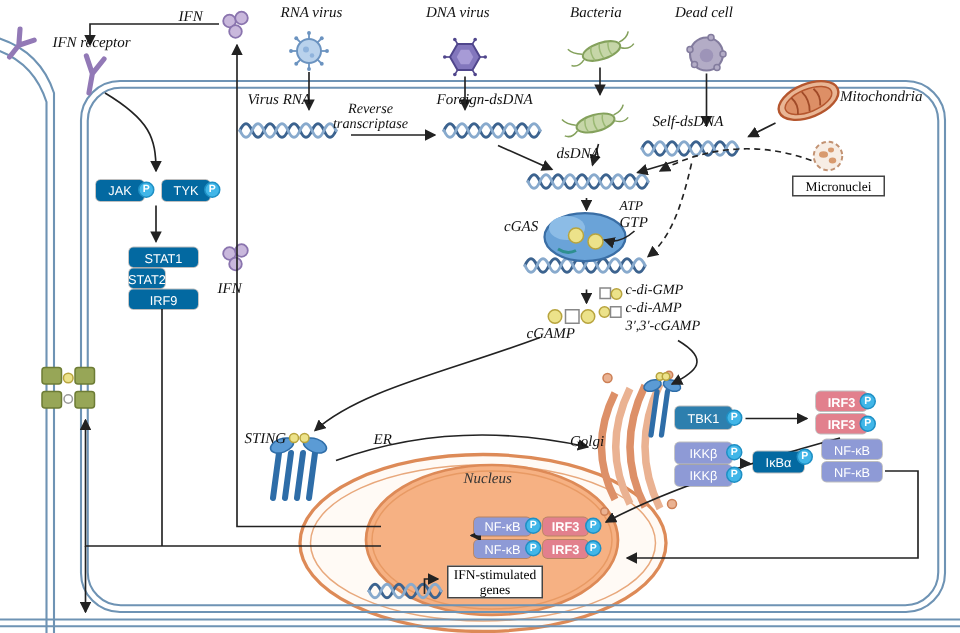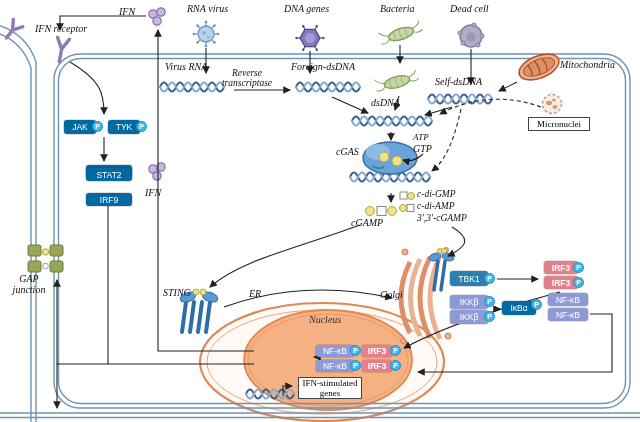--- a/index.html
+++ b/index.html
@@ -253,21 +253,21 @@
     <path d="M254,364 H57 V280" marker-end="url(#ah)"></path>
     <path d="M57,364 V408" marker-end="url(#ah)"></path>
     <path d="M108,201 V364"></path>
     <path d="M541,107 C500,92 464,101 440,114" stroke-dasharray="4 3" marker-end="url(#ah)"></path>
     <path d="M461,109 C454,140 446,160 432,171" stroke-dasharray="4 3" marker-end="url(#ah)"></path>
   </g>
 </svg>
 
 <div class="lbl" style="left:119px;top:7px">IFN</div>
 <div class="lbl" style="left:187px;top:4px">RNA virus</div>
-<div class="lbl" style="left:284px;top:4px">DNA genes</div>
+<div class="lbl" style="left:284px;top:4px">DNA virus</div>
 <div class="lbl" style="left:380px;top:4px">Bacteria</div>
 <div class="lbl" style="left:450px;top:4px">Dead cell</div>
 <div class="lbl wrap" style="left:34px;top:24px;width:54px">IFN receptor</div>
 <div class="lbl" style="left:560px;top:60px">Mitochondria</div>
 <div class="lbl" style="left:165px;top:62px">Virus RNA</div>
 <div class="lbl wrap" style="left:214px;top:68px;width:66px;font-size:9.5px">Reverse transcriptase</div>
 <div class="lbl" style="left:291px;top:62px">Foreign-dsDNA</div>
 <div class="lbl" style="left:435px;top:77px">Self-dsDNA</div>
 <div class="lbl" style="left:371px;top:98px">dsDNA</div>
 <div class="lbl" style="left:336px;top:147px">cGAS</div>
@@ -275,26 +275,25 @@
 <div class="lbl" style="left:413px;top:144px;font-size:10px">GTP</div>
 <div class="lbl" style="left:351px;top:218px">cGAMP</div>
 <div class="lbl" style="left:417px;top:189px;font-size:9.5px">c-di-GMP</div>
 <div class="lbl" style="left:417px;top:201px;font-size:9.5px">c-di-AMP</div>
 <div class="lbl" style="left:417px;top:213px;font-size:9.5px">3′,3′-cGAMP</div>
 <div class="lbl" style="left:145px;top:188px">IFN</div>
 <div class="lbl" style="left:163px;top:288px">STING</div>
 <div class="lbl" style="left:249px;top:289px">ER</div>
 <div class="lbl" style="left:380px;top:290px">Golgi</div>
 <div class="lbl" style="left:309px;top:315px;color:#333">Nucleus</div>
-<div class="lbl wrap" style="left:2px;top:274px;width:54px">GAP junction</div>
 
 <div class="pbox green" style="left:64px;top:120px;width:32px;height:14px">JAK</div>
 <div class="pbox green" style="left:108px;top:120px;width:32px;height:14px">TYK</div>
 <div class="pbox green" style="left:86px;top:165px;width:46px;height:13px">STAT1</div>
-<div class="pbox green" style="left:86px;top:168px;width:46px;height:13px">STAT2</div>
+<div class="pbox green" style="left:86px;top:179px;width:24px;height:13px">STAT2</div>
 <div class="pbox green" style="left:86px;top:193px;width:46px;height:13px">IRF9</div>
 <div class="pbox blue" style="left:450px;top:271px;width:38px;height:15px">TBK1</div>
 <div class="pbox pink" style="left:544px;top:261px;width:34px;height:13px">IRF3</div>
 <div class="pbox pink" style="left:544px;top:276px;width:34px;height:13px">IRF3</div>
 <div class="pbox purple" style="left:450px;top:295px;width:38px;height:14px">IKKβ</div>
 <div class="pbox purple" style="left:450px;top:310px;width:38px;height:14px">IKKβ</div>
 <div class="pbox green" style="left:502px;top:301px;width:34px;height:14px">IκBα</div>
 <div class="pbox purple" style="left:548px;top:293px;width:40px;height:13px">NF-κB</div>
 <div class="pbox purple" style="left:548px;top:308px;width:40px;height:13px">NF-κB</div>
 <div class="pbox purple" style="left:316px;top:345px;width:38px;height:12px">NF-κB</div>

